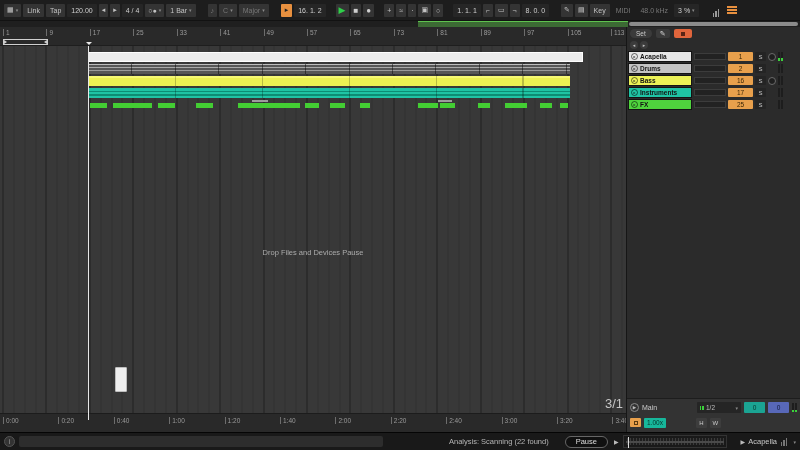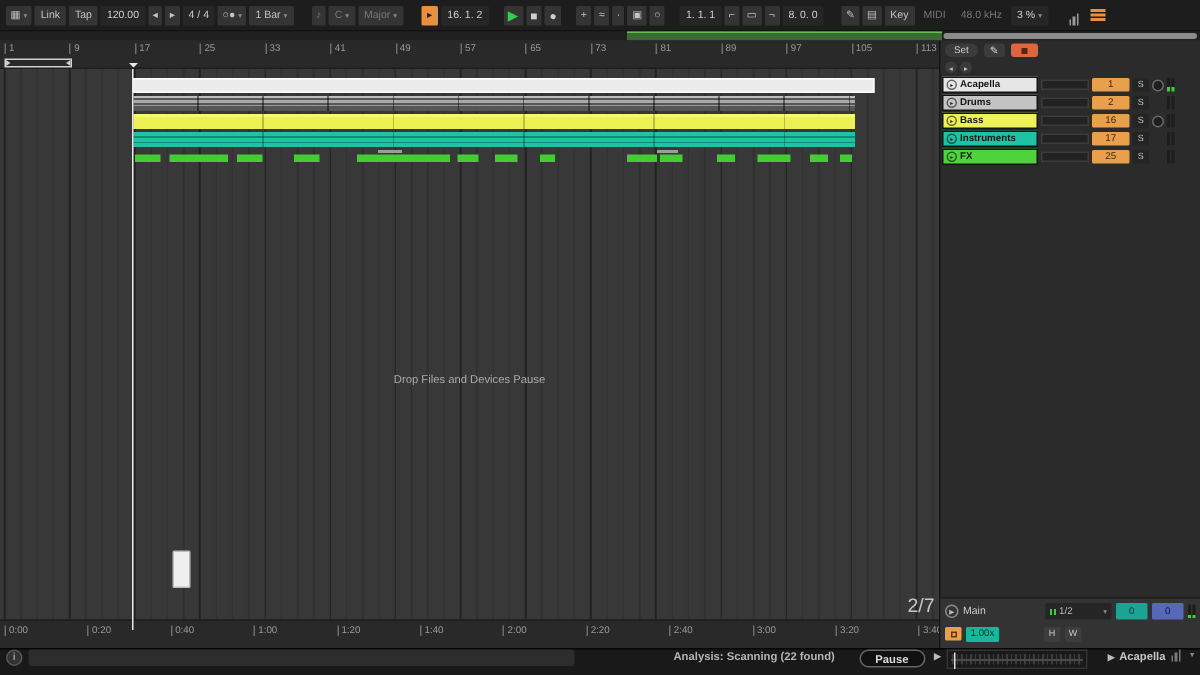--- a/index.html
+++ b/index.html
@@ -127,22 +127,22 @@
   .zoom-ico{width:11px;height:9px;background:#e8a04c;border-radius:1px;display:flex;align-items:center;
             justify-content:center;}
   .zoom-ico i{display:block;width:4px;height:4px;border:1px solid #5a3a10;box-sizing:border-box;}
   .speed-box{height:10px;background:#17b79b;color:#07332b;font-size:6.5px;padding:0 3px;border-radius:1px;
              display:flex;align-items:center;}
   .hw-btn{width:11px;height:10px;background:#3d3d3d;color:#ccc;font-size:6px;border-radius:1px;
           display:flex;align-items:center;justify-content:center;}
   .hw-gap{width:24px;}
   
   .statusbar{position:absolute;left:0;top:432px;width:800px;height:18px;background:#191919;
-             border-top:1px solid #050505;display:flex;align-items:flex-start;padding:0 4px;gap:4px;
-             box-sizing:border-box;font-size:7.5px;color:#b5b5b5;font-weight:bold;}
+             border-top:1px solid #050505;display:flex;align-items:center;padding:0 4px;gap:4px;
+             box-sizing:border-box;font-size:7.5px;color:#b5b5b5;}
   .info-ico{width:11px;height:11px;border-radius:50%;background:#333;border:1px solid #555;color:#999;
             font-size:7px;display:flex;align-items:center;justify-content:center;box-sizing:border-box;flex:none;}
   .info-box{width:364px;height:11px;background:#2d2d2d;border-radius:2px;flex:none;}
   .analysis{margin-left:62px;white-space:nowrap;}
   .pause-btn{margin-left:12px;background:#101010;border:1px solid #666;border-radius:8px;height:12px;
              padding:0 10px;display:flex;align-items:center;color:#ddd;box-sizing:border-box;}
   .tiny-play{font-size:6px;color:#bbb;margin-left:2px;}
   .wave-box{width:108px;height:13px;background:#141414;border:1px solid #333;box-sizing:border-box;position:relative;
             background-image:
               linear-gradient(transparent 0 5px, #4a4a4a 5px 7px, transparent 7px),
@@ -276,21 +276,21 @@
         <div class="clip fx" style="left: 440px; width: 15px;"></div>
         <div class="clip fx" style="left: 478px; width: 12px;"></div>
         <div class="clip fx" style="left: 505px; width: 22px;"></div>
         <div class="clip fx" style="left: 540px; width: 12px;"></div>
         <div class="clip fx" style="left: 560px; width: 8px;"></div>
         <div class="clip fxgray" style="left: 252px; width: 16px;"></div>
         <div class="clip fxgray" style="left: 438px; width: 14px;"></div>
       </div>
     <div class="insert-marker"></div>
     <div class="playhead"></div>
-    <div class="sig-display">2/7</div>
+    <div class="sig-display">3/1</div>
     <div class="time-ruler">
         <span class="tick" style="left: 3px;">0:00</span>
         <span class="tick" style="left: 58.4px;">0:20</span>
         <span class="tick" style="left: 113.8px;">0:40</span>
         <span class="tick" style="left: 169.2px;">1:00</span>
         <span class="tick" style="left: 224.6px;">1:20</span>
         <span class="tick" style="left: 280px;">1:40</span>
         <span class="tick" style="left: 335.4px;">2:00</span>
         <span class="tick" style="left: 390.8px;">2:20</span>
         <span class="tick" style="left: 446.2px;">2:40</span>

